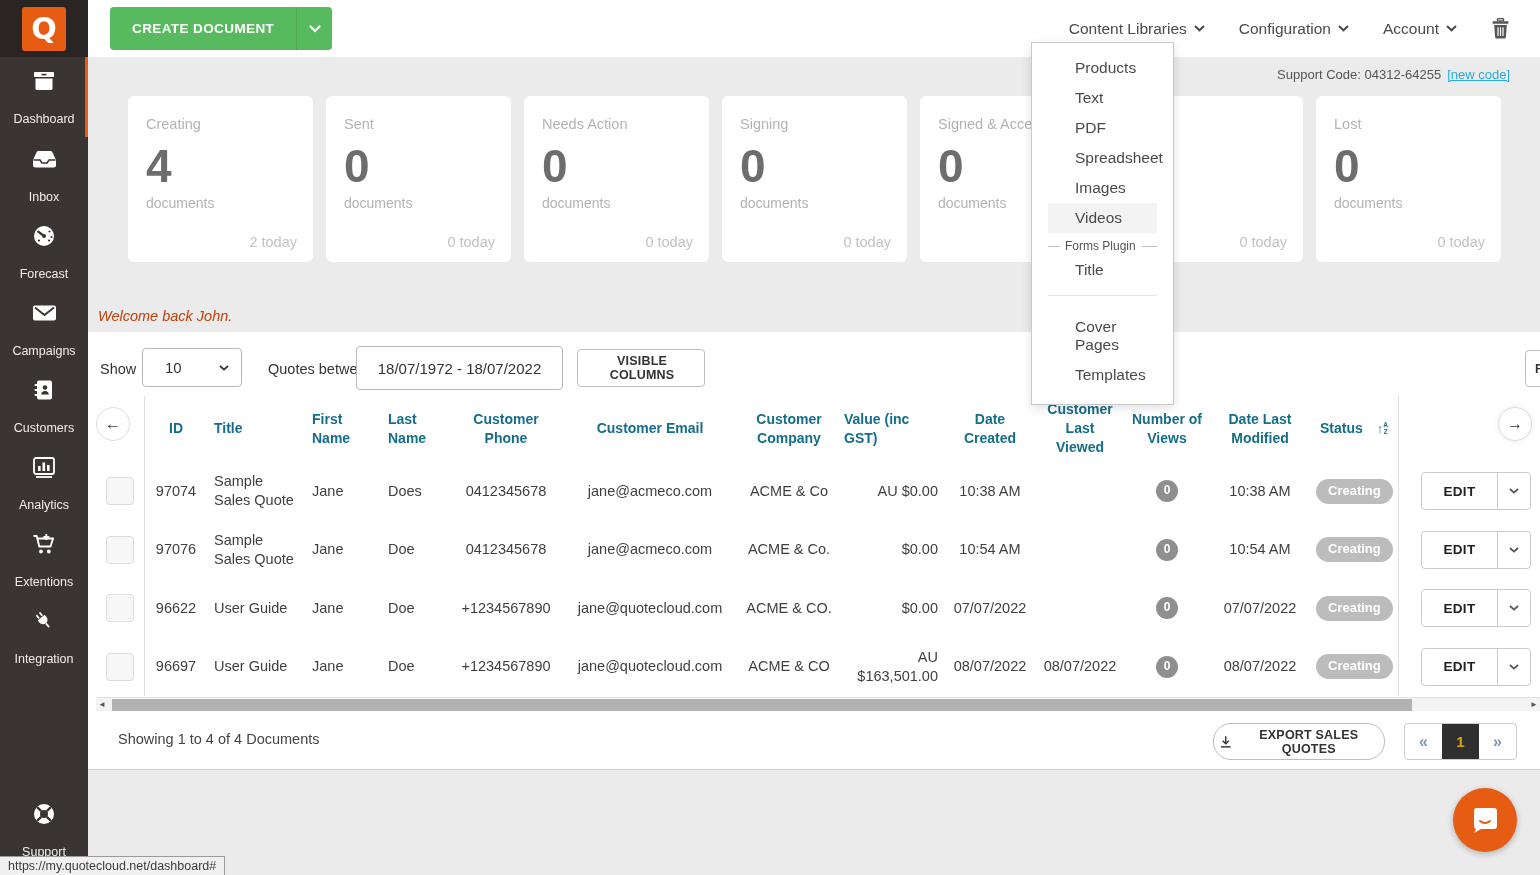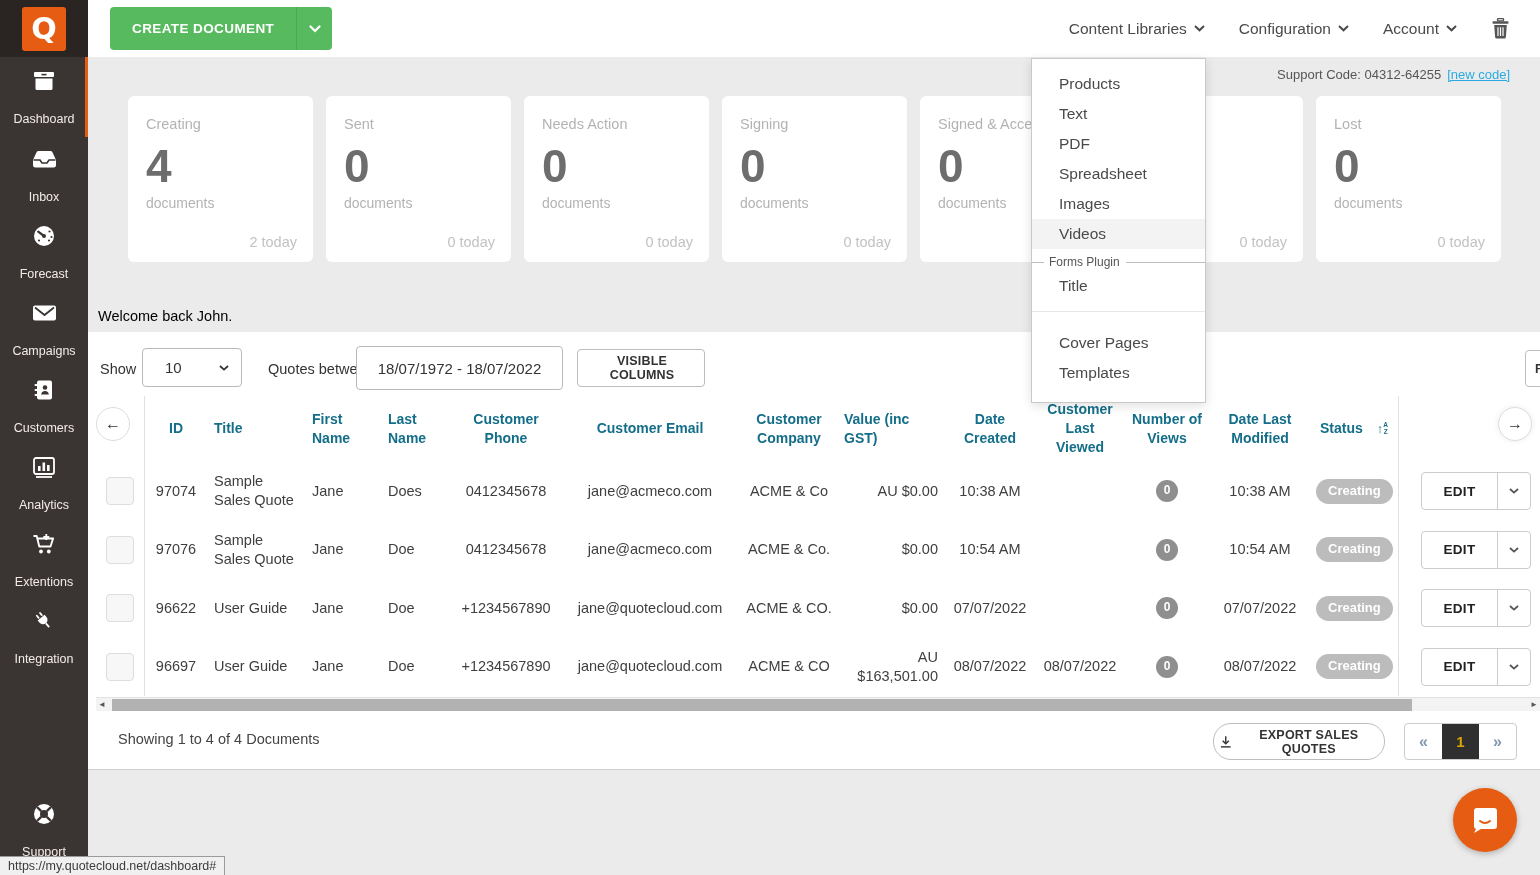--- a/index.html
+++ b/index.html
@@ -22,40 +22,40 @@
   .side-support .side-item { height:66px; }
   
   .topbar { position:absolute; left:88px; top:0; width:1452px; height:57px; background:#fff; z-index:20; }
   .create-btn { position:absolute; left:22px; top:7px; height:43px; background:#58ba5e; border-radius:4px; display:flex; align-items:stretch; cursor:pointer; }
   .create-main { display:flex; align-items:center; padding:0 22px; color:#fff; font-weight:bold; font-size:13.5px; letter-spacing:.4px; }
   .create-caret { width:36px; display:flex; align-items:center; justify-content:center; border-left:1px solid rgba(0,0,0,.10); }
   .topnav { position:absolute; right:30px; top:0; height:57px; display:flex; align-items:center; gap:34px; }
   .nav-item { display:flex; align-items:center; gap:7px; font-size:15.5px; color:#4a4a4a; cursor:pointer; }
   .trash-btn { cursor:pointer; display:flex; align-items:center; }
   
-  .menu { position:absolute; left:1031px; top:58px; width:175px; background:#fff; border:1px solid #c9c9c9;
-          box-shadow:0 3px 10px rgba(0,0,0,.12); padding:10px 0 14px; z-index:40; }
+  .menu { position:absolute; left:1031px; top:42px; width:143px; background:#fff; border:1px solid #c9c9c9;
+          box-shadow:0 3px 10px rgba(0,0,0,.12); padding:10px 16px 14px; z-index:40; }
   .menu-item { padding:6px 10px 6px 27px; font-size:15.5px; color:#4a4a4a; cursor:pointer; }
   .menu-item.hl { background:#f3f3f3; }
   .menu-sect { display:flex; align-items:center; font-size:12px; color:#555; margin:6px 0 2px; }
   .menu-sect::before { content:""; width:12px; height:1px; background:#bdbdbd; margin-right:5px; }
   .menu-sect::after { content:""; flex:1; height:1px; background:#bdbdbd; margin-left:6px; }
   .menu-div { border-top:1px solid #e6e6e6; margin:10px 0 16px; }
   
   .supcode { position:absolute; right:30px; top:67px; font-size:13px; color:#555; z-index:5; }
   .supcode a { color:#29abe2; text-decoration:underline; margin-left:6px; cursor:pointer; }
   
   .cards { position:absolute; left:128px; top:96px; display:flex; gap:13px; z-index:1; }
   .card { width:185px; height:166px; background:#fff; border-radius:6px; padding:20px 18px; position:relative; }
   .card-title { color:#b3b3b3; font-size:14.5px; min-height:17px; }
   .card-value { color:#6d6d6d; font-size:46px; font-weight:bold; line-height:1; margin-top:10px; }
   .card-unit { color:#b3b3b3; font-size:14px; margin-top:6px; }
   .card-footer { position:absolute; right:16px; bottom:12px; color:#c2c2c2; font-size:14.5px; }
   
-  .welcome { position:absolute; left:98px; top:308px; font-size:14.5px; color:#000000; }
+  .welcome { position:absolute; left:98px; top:308px; font-style:italic; font-size:14.5px; color:#c2410c; }
   
   .panel { position:absolute; left:88px; top:332px; width:1452px; height:438px; background:#fff; border-bottom:1px solid #cfcfcf; z-index:2; }
   .flt-label { position:absolute; font-size:14.5px; color:#333; }
   .show-select { position:absolute; left:54px; top:16px; width:100px; height:39px; border:1px solid #b9b9b9; border-radius:4px;
                  display:flex; align-items:center; justify-content:space-between; padding:0 12px 0 22px; font-size:15px; color:#333; cursor:pointer; background:#fff; }
   .date-input { position:absolute; left:268px; top:14px; width:207px; height:44px; border:1px solid #b9b9b9; border-radius:4px;
                 display:flex; align-items:center; justify-content:center; font-size:15px; color:#333; background:#fff; }
   .btn { border:1px solid #bdbdbd; border-radius:4px; background:#fff; color:#333; font-weight:bold; font-size:12.5px;
          display:flex; align-items:center; justify-content:center; cursor:pointer; letter-spacing:.2px; font-family:"Liberation Sans",sans-serif; }
   .vis-cols { position:absolute; left:489px; top:17px; width:128px; height:38px;padding-left:8px; }

